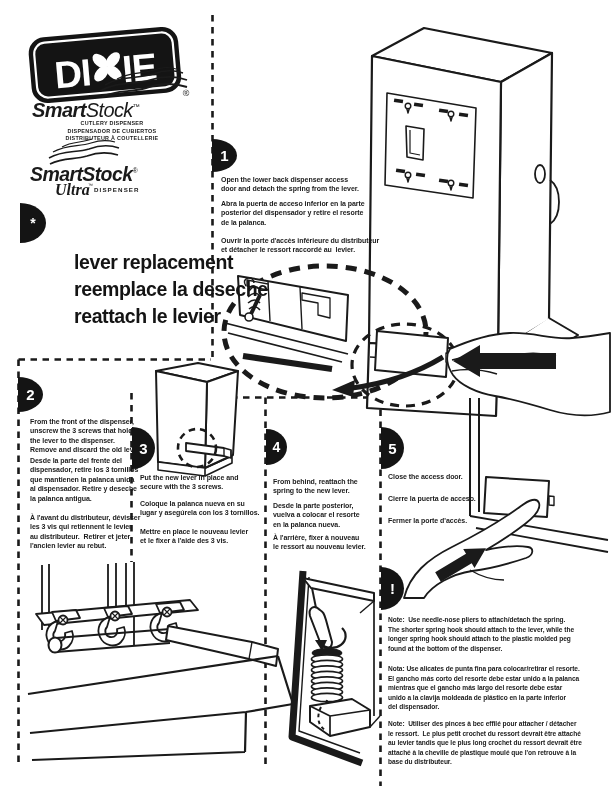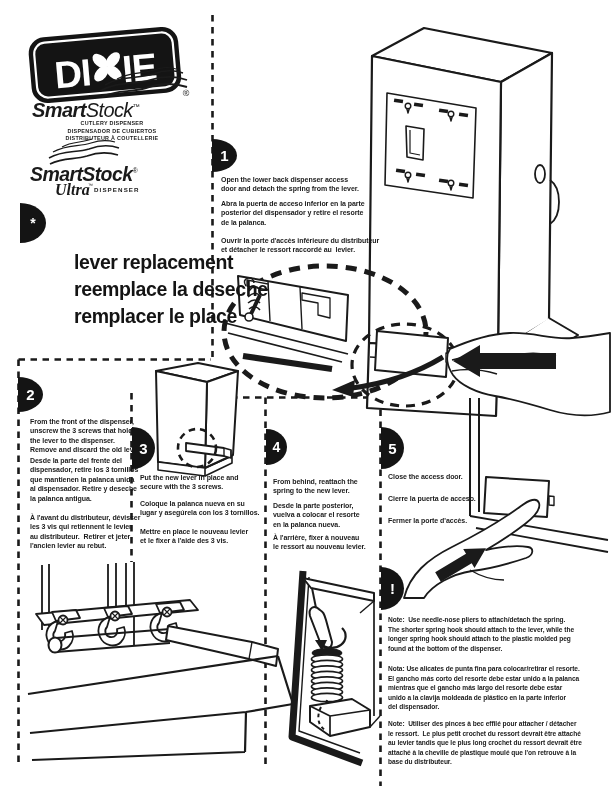--- a/index.html
+++ b/index.html
@@ -246,21 +246,21 @@
   <div class="badge b-5">
     <span>5</span>
   </div>
   <div class="badge b-n">
     <span>!</span>
   </div>
 
   <div class="title">
     <div>lever replacement</div>
     <div>reemplace la deseche</div>
-    <div>remplacer le place</div>
+    <div>reattach le levier</div>
   </div>
 
   <div class="txt" style="left:221px;top:175px">Open the lower back dispenser access
 door and detach the spring from the lever.</div>
   <div class="txt" style="left:221px;top:199px">Abra la puerta de acceso inferior en la parte
 posterior del dispensador y retire el resorte
 de la palanca.</div>
   <div class="txt" style="left:221px;top:236px">Ouvrir la porte d'accès inférieure du distributeur
 et détacher le ressort raccordé au  levier.</div>
 

